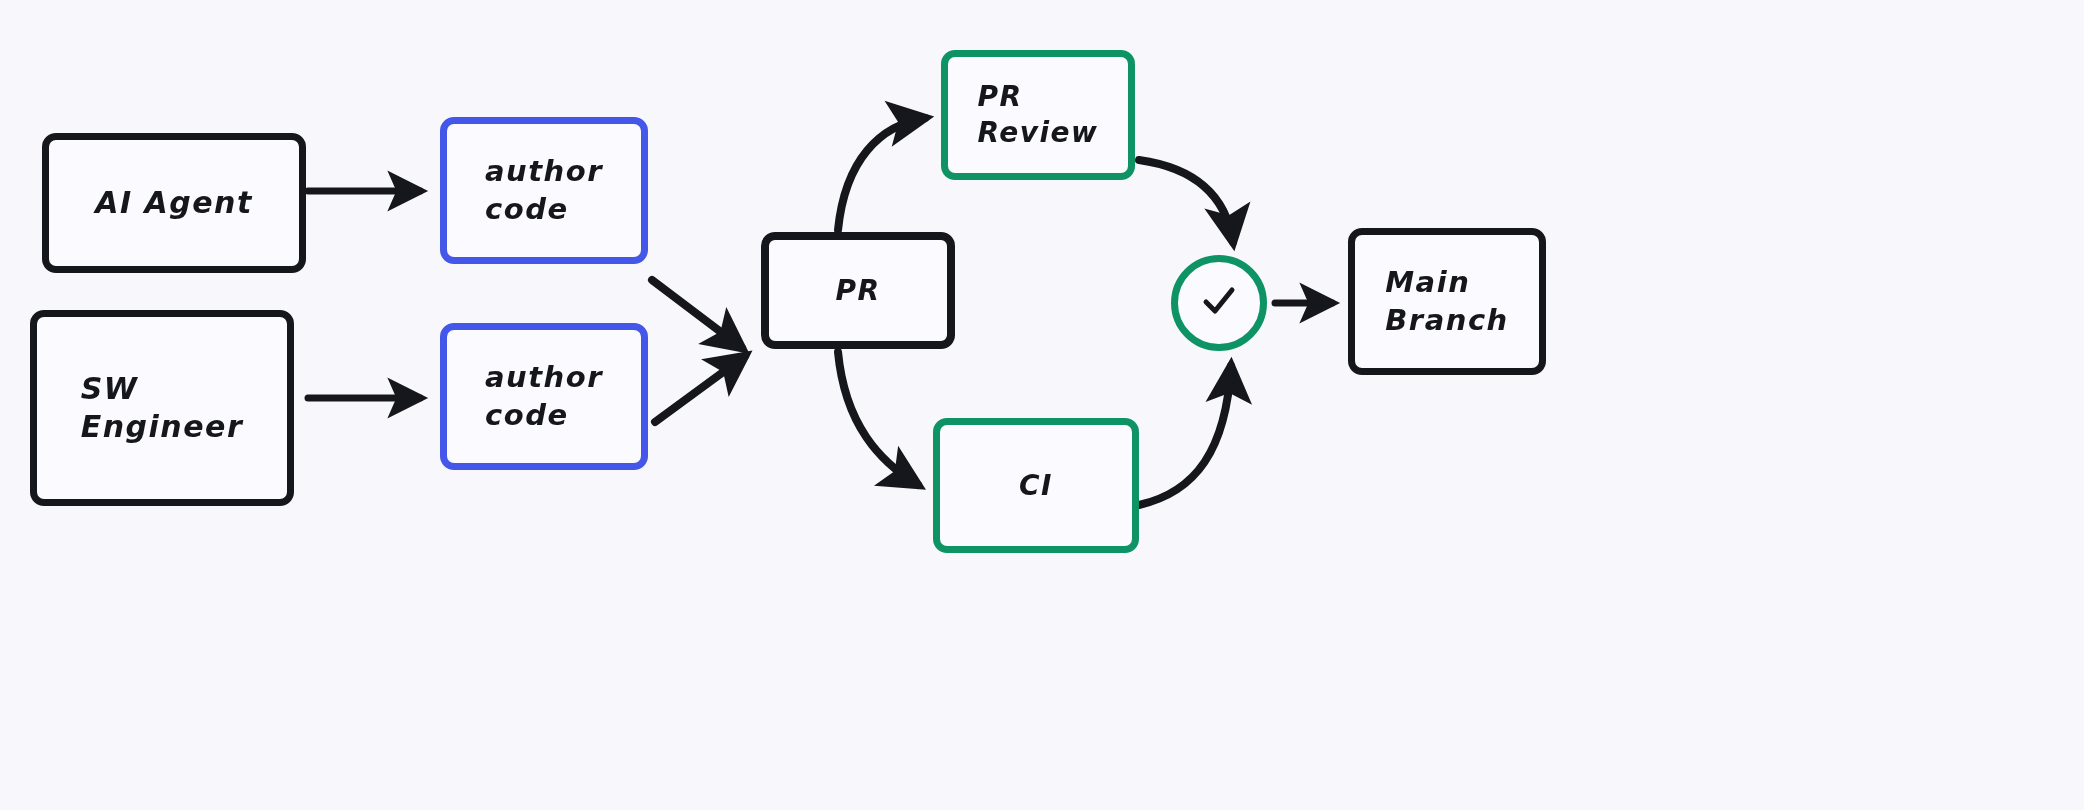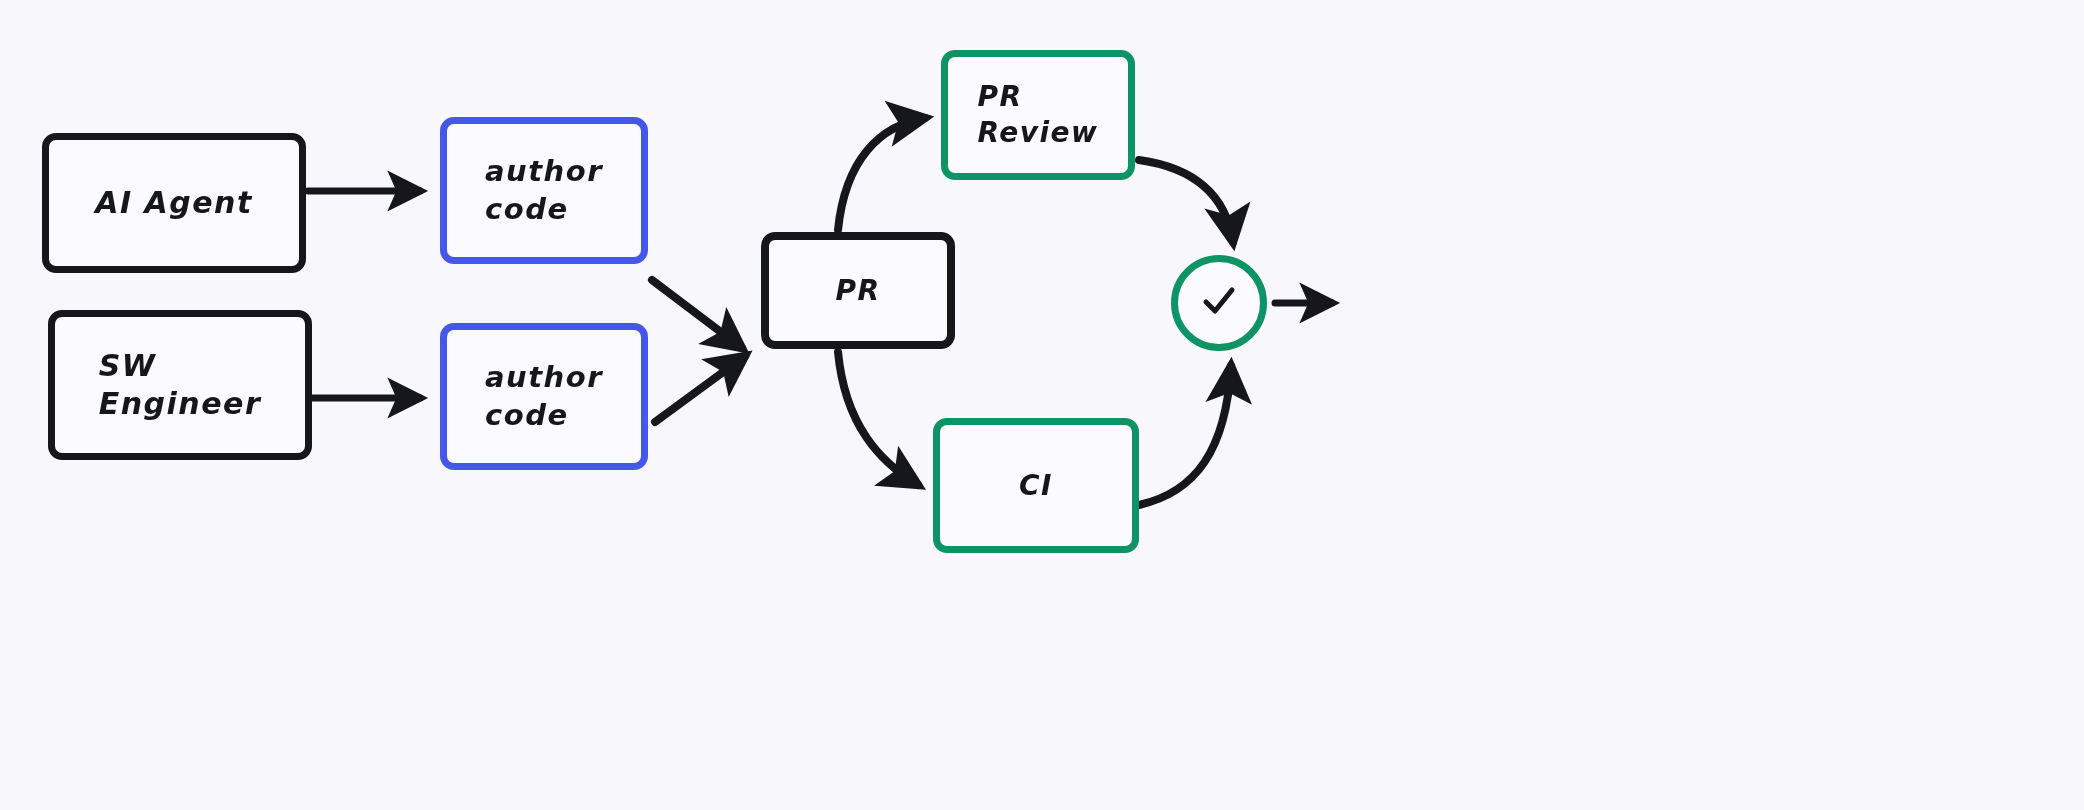--- a/index.html
+++ b/index.html
@@ -105,21 +105,21 @@
 
     <g>
       <path d="M1275 303 L1332 303" fill="none" stroke="#16161d" stroke-width="7" stroke-linecap="round" marker-end="url(#arrow-ink)"></path>
     </g>
   </svg>
 
   <div class="node node-rect" style="left:42px; top:105px; width:264px; height:140px; border-width:7px; border-color:#16161d;margin-top:28px;">
     <div class="node-label" style="font-size:30px;">AI Agent</div>
   </div>
 
-  <div class="node node-rect" style="left:48px; top:310px; width:264px; height:150px; border-width:7px; border-color:#16161d;">
+  <div class="node node-rect" style="left:30px; top:310px; width:264px; height:196px; border-width:7px; border-color:#16161d;">
     <div class="node-label" style="font-size:30px;">SW
 Engineer</div>
   </div>
 
   <div class="node node-rect" style="left:440px; top:117px; width:208px; height:147px; border-width:7px; border-color:#4457e8;">
     <div class="node-label" style="font-size:29px;">author
 code</div>
   </div>
 
   <div class="node node-rect" style="left:440px; top:323px; width:208px; height:147px; border-width:7px; border-color:#4457e8;">
@@ -141,14 +141,18 @@
   </div>
 
   <div class="node node-circle" style="left:1171px; top:255px; width:96px; height:96px; border:7px solid #0e9464;">
     <span class="check-glyph">
       <svg width="44" height="44" viewBox="0 0 44 44" xmlns="http://www.w3.org/2000/svg">
         <path d="M9 23 L18 32 L35 11" fill="none" stroke="#16161d" stroke-width="5" stroke-linecap="round" stroke-linejoin="round"></path>
       </svg>
     </span>
   </div>
 
+  <div class="node node-rect" style="left:1348px; top:228px; width:198px; height:147px; border-width:7px; border-color:#16161d;">
+    <div class="node-label" style="font-size:29px;">Main
+Branch</div>
+  </div>
 
 </div>
 
 </body></html>

